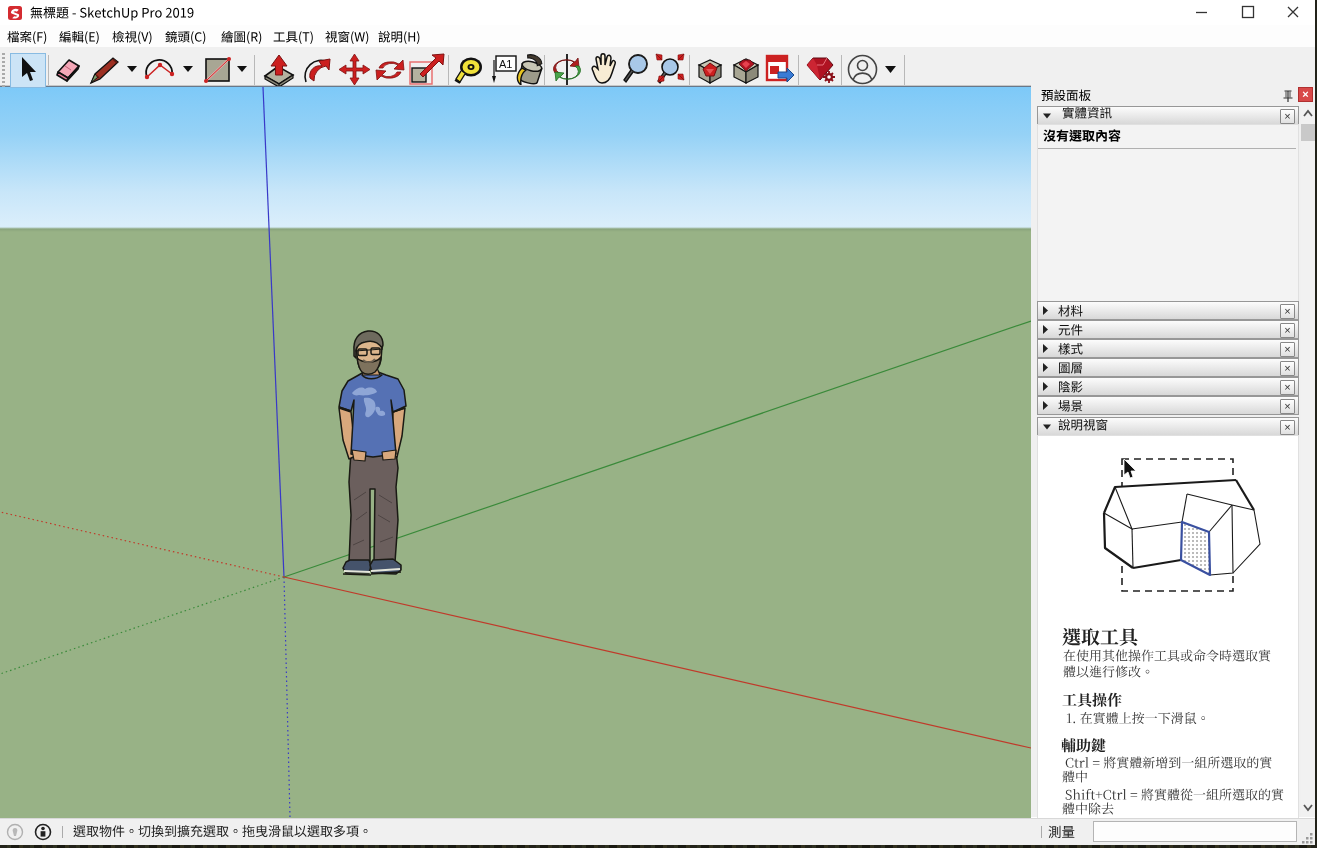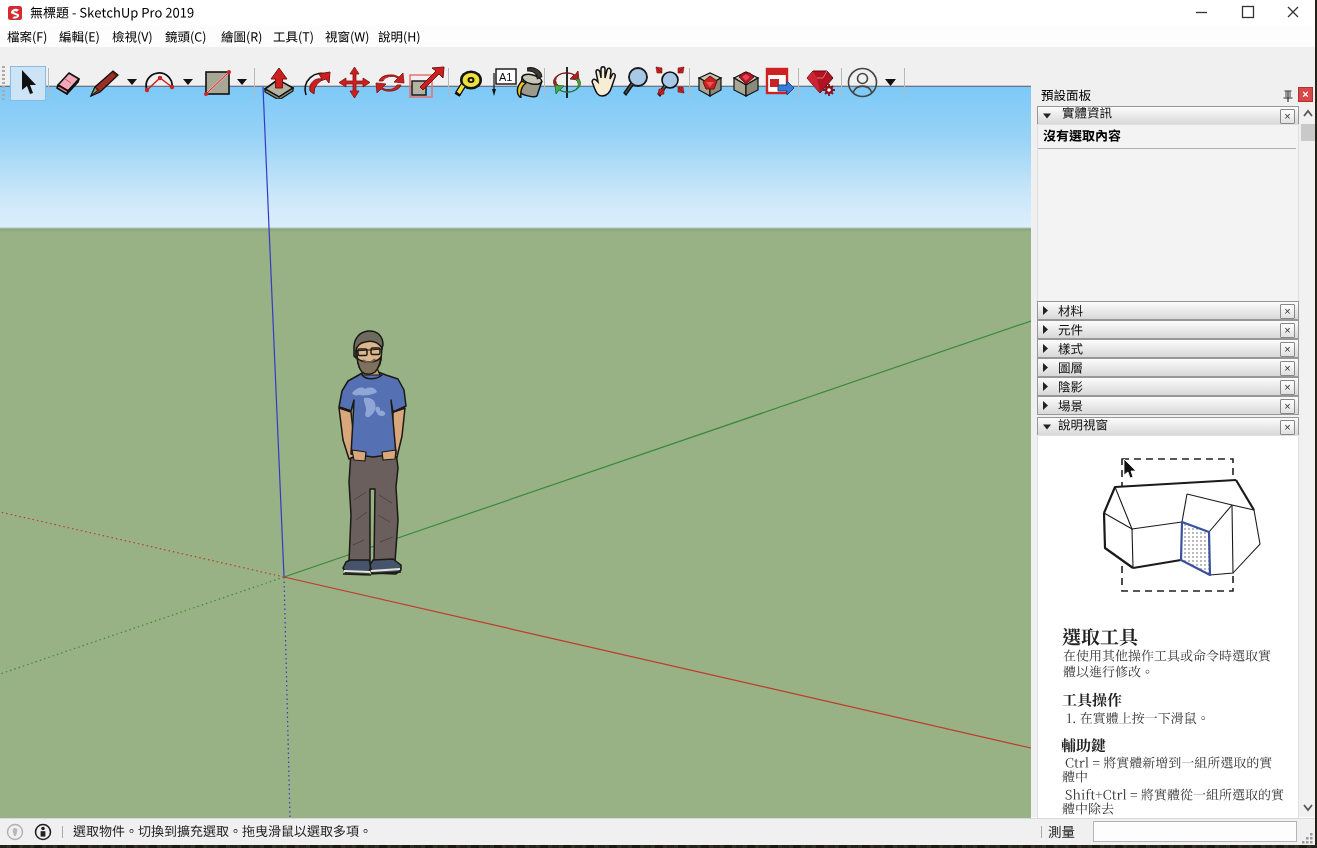--- a/index.html
+++ b/index.html
@@ -37,21 +37,21 @@
  <div id="toolbar"></div>
  <div id="viewport"></div>
  <svg style="position:absolute;left:0;top:86px" width="1031" height="731" viewBox="0 0 1031 731">
       <line x1="263" y1="1" x2="284" y2="491" stroke="#3838c8" stroke-width="1.2"></line>
       <line x1="284" y1="491" x2="290" y2="731" stroke="#3838c8" stroke-width="1.2" stroke-dasharray="1.5 3"></line>
       <line x1="284" y1="491" x2="1031" y2="235" stroke="#3a8a3a" stroke-width="1.2"></line>
       <line x1="284" y1="491" x2="0" y2="588" stroke="#3a8a3a" stroke-width="1.2" stroke-dasharray="1.5 3"></line>
       <line x1="284" y1="491" x2="1031" y2="662" stroke="#c03a2a" stroke-width="1.2"></line>
       <line x1="284" y1="491" x2="0" y2="426" stroke="#c03a2a" stroke-width="1.2" stroke-dasharray="1.5 3"></line>
     </svg>
- <div id="icons" style="position:absolute;left:0;top:16px;width:1149px;height:85px">
+ <div id="icons" style="position:absolute;left:0;top:3px;width:1149px;height:85px">
       <div style="position:absolute;left:10px;top:50px;width:34px;height:33px;background:#cce4f6;border:1px solid #88bbe2"></div>
       <svg style="position:absolute;left:18px;top:53px" width="20" height="27" viewBox="0 0 20 27">
         <path d="M4 1 L4 21 L9 17 L12 25 L15 24 L12 16 L18 16 Z" fill="#111"></path>
       </svg>
       <svg style="position:absolute;left:52px;top:54px" width="30" height="26" viewBox="0 0 30 26">
         <g stroke="#111" stroke-width="1.6" stroke-linejoin="round">
           <path d="M6 15 L17 3 L27 9 L16 21 Z" fill="#f4a7b7"></path>
           <path d="M6 15 L16 21 L15 24 L5 18 Z" fill="#e87d96"></path>
           <path d="M15 24 L16 21 L27 9 L26 12 Z" fill="#d86a85"></path>
         </g>

